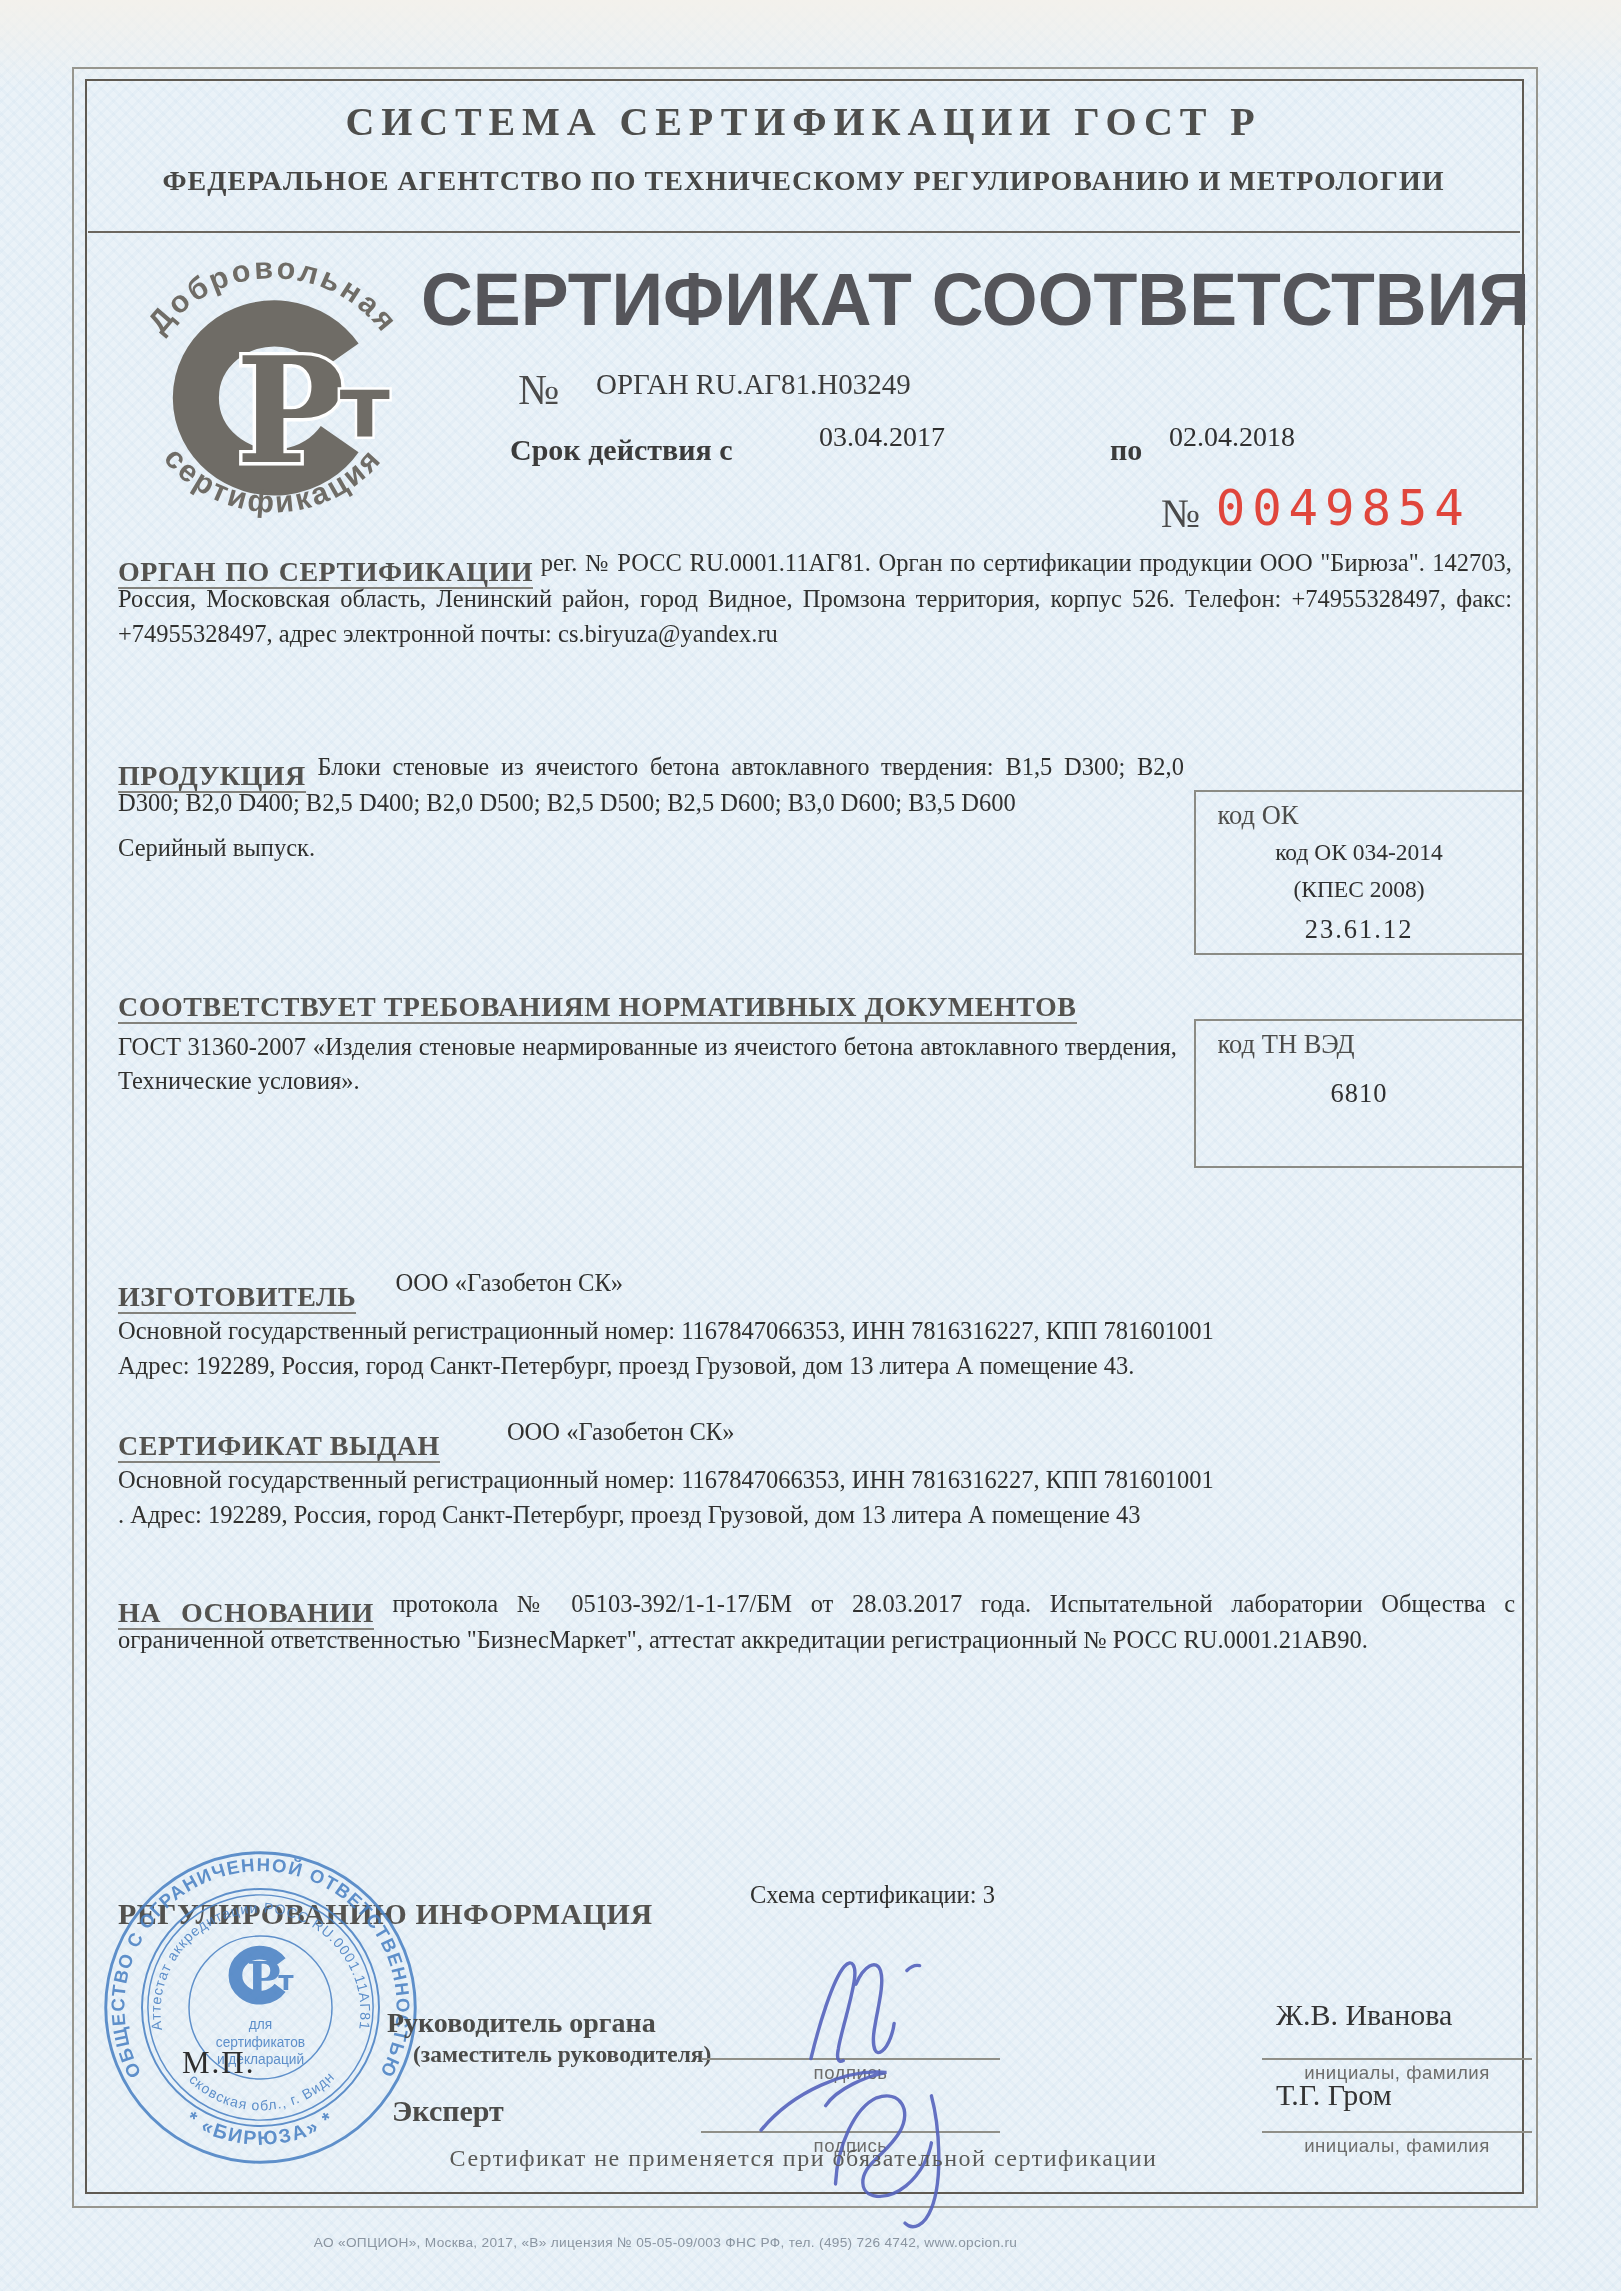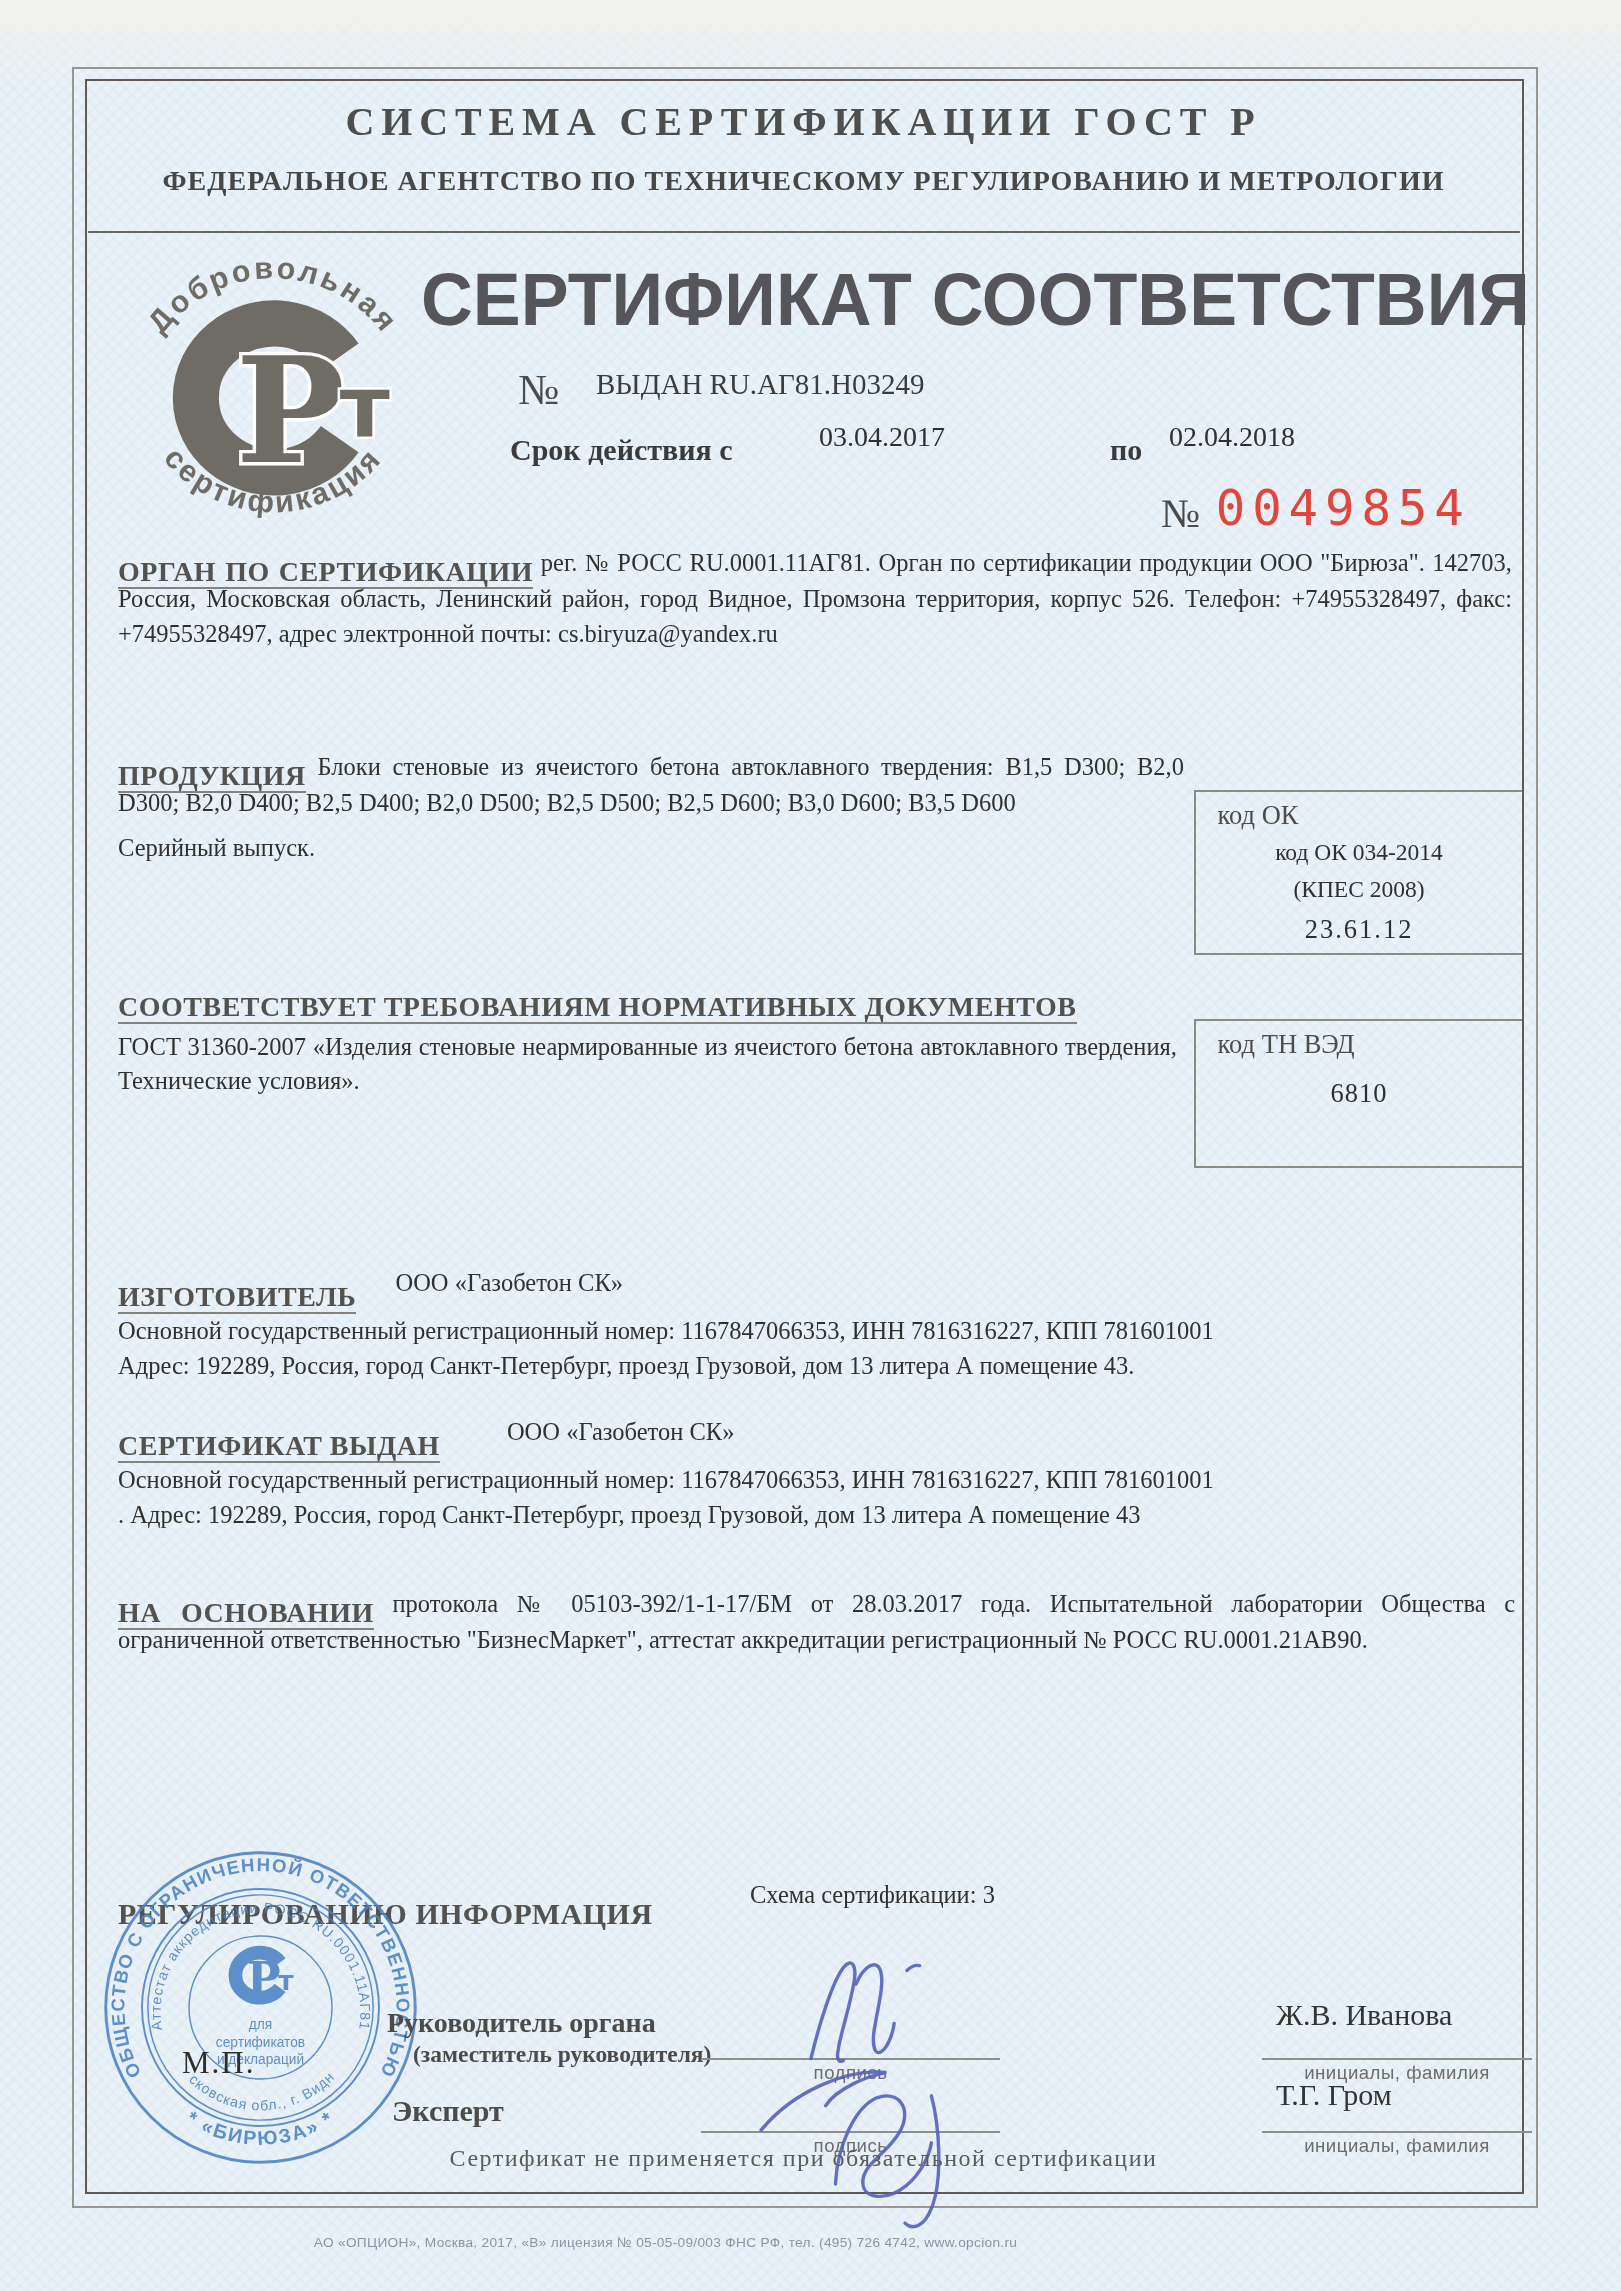--- a/index.html
+++ b/index.html
@@ -113,21 +113,21 @@
       </text>
       <text font-family="Liberation Sans, sans-serif" font-weight="bold" font-size="31" fill="#6f6c66" letter-spacing="3">
         <textPath href="#arcBot" startOffset="50%" text-anchor="middle">сертификация</textPath>
       </text>
     </svg>
   </div>
 
   <div class="abs doc-title">СЕРТИФИКАТ СООТВЕТСТВИЯ</div>
 
   <div class="abs cert-no">
-    <span class="nom">№</span><span>ВЫДАН RU.АГ81.Н03249</span>
+    <span class="nom">№</span><span>ОРГАН RU.АГ81.Н03249</span>
   </div>
 
   <div class="abs validity">
     <span class="lbl">Срок действия с</span>
     <span class="dfrom">03.04.2017</span>
     <span class="po">по</span>
     <span class="dto">02.04.2018</span>
   </div>
 
   <div class="abs blank-no">

